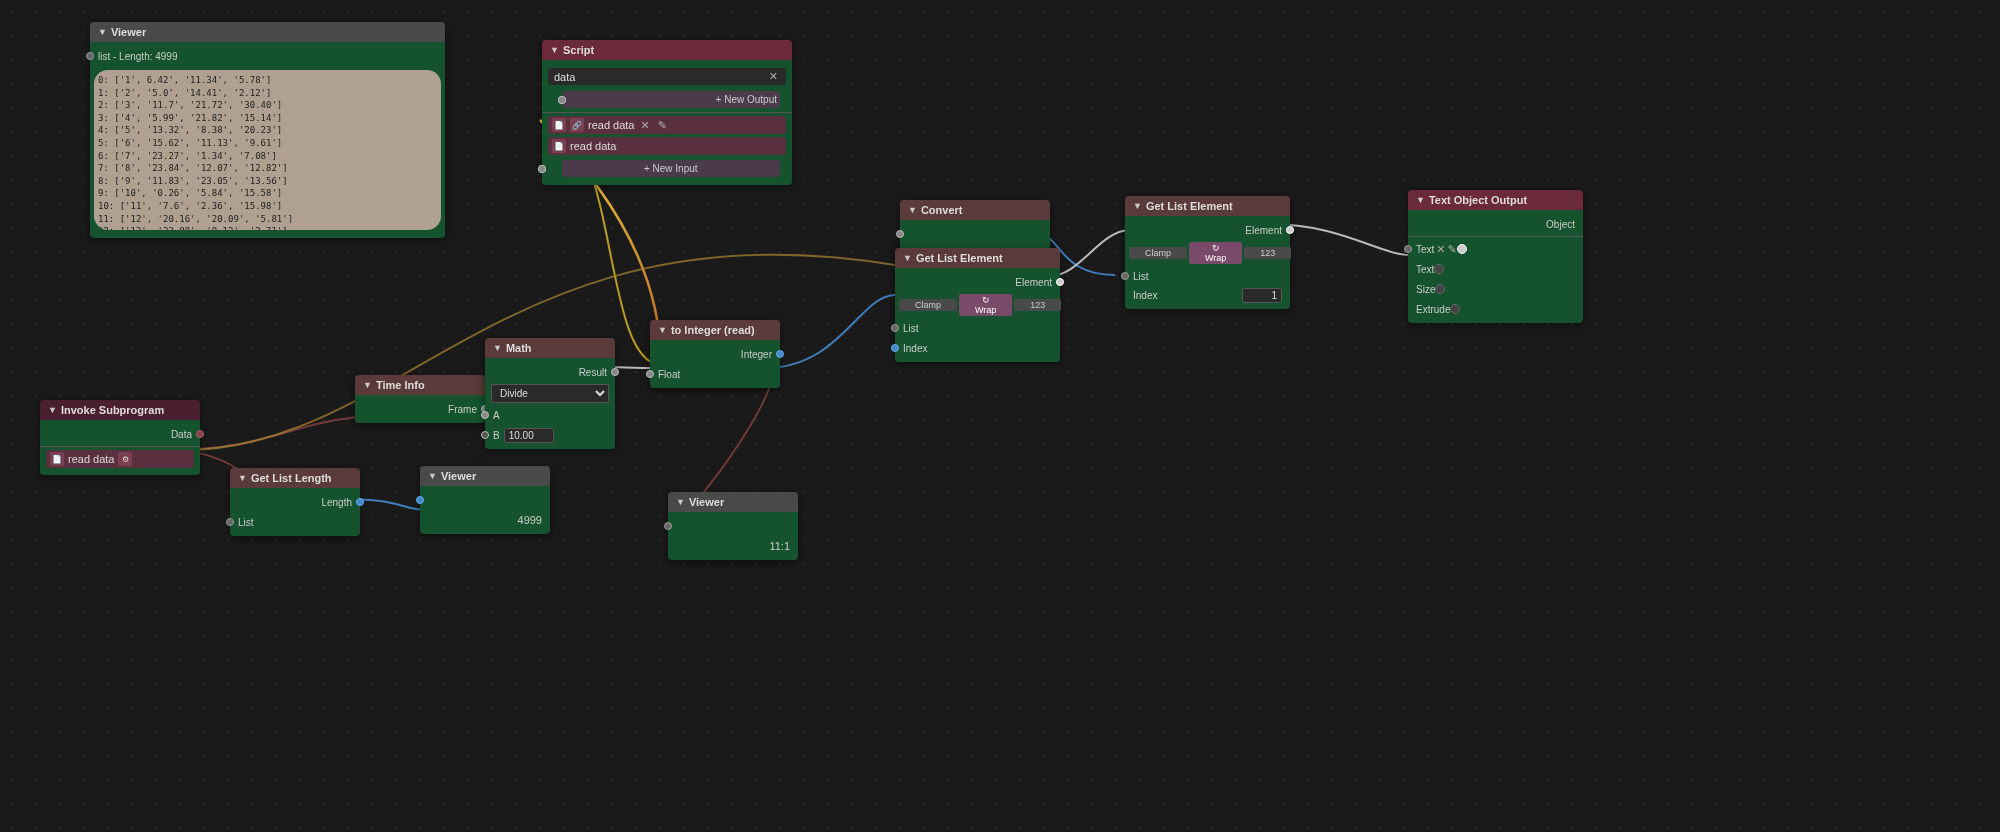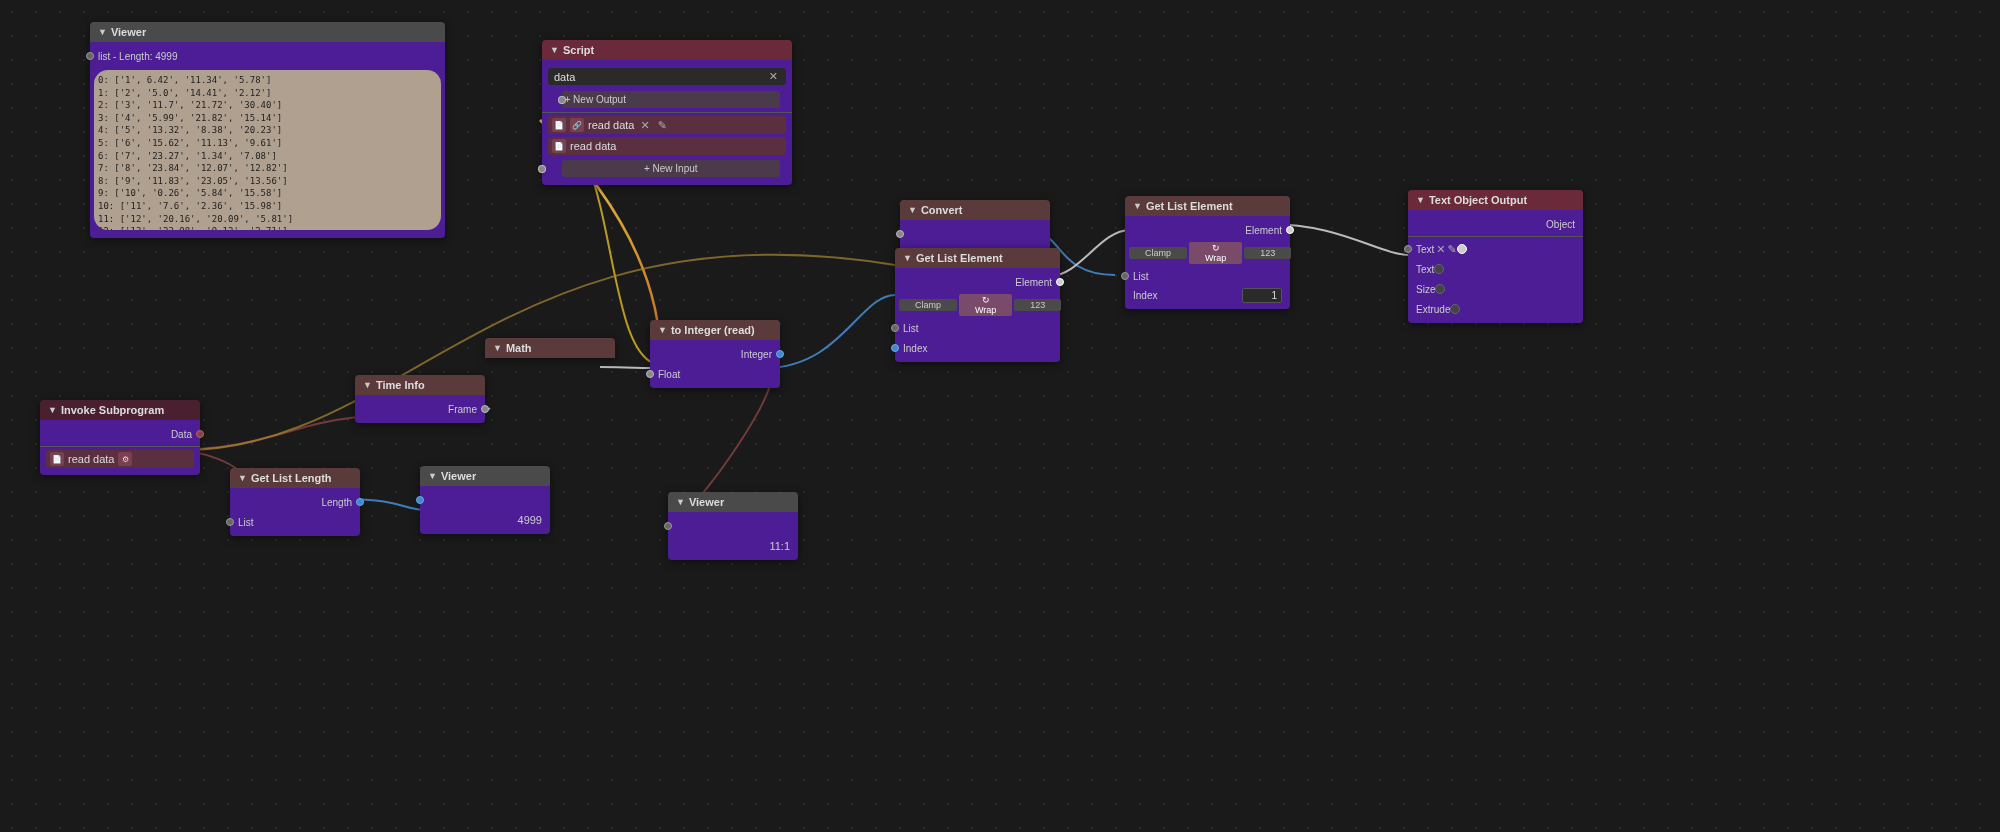--- a/index.html
+++ b/index.html
@@ -34,21 +34,21 @@
       gap: 4px;
       cursor: move;
     }
 
     .node-header .chevron {
       font-size: 9px;
       color: #ccc;
     }
 
     .node-body {
-      background: #4c1d95;
+      background: #14532d;
       border-radius: 0 0 4px 4px;
       padding: 4px 0;
     }
 
     
     .theme-script .node-header { background: #6b2a3a; }
     .theme-viewer .node-header { background: #4a4a4a; }
     .theme-invoke .node-header { background: #4a2030; }
     .theme-math .node-header { background: #5a3a3a; }
     .theme-time .node-header { background: #5a3a3a; }
@@ -356,21 +356,21 @@
     <span class="chevron">▼</span>
     <span>Script</span>
   </div>
   <div class="node-body">
     <div class="script-data-row">
       <input type="text" value="data" style="background: transparent; border: none; color: rgb(221, 221, 221); font-size: 11px; flex: 1 1 0%; outline: none;">
       <button class="btn-close">✕</button>
     </div>
     <div style="display:flex; align-items:center; margin:2px 6px;">
       <div class="port-dot right" style="right:-10px; position:relative; background:#888;"></div>
-      <button class="btn-add" style="width:100%; text-align:left; background:#4a3a4a; border:none; color:#ccc; padding:3px; border-radius:3px; cursor:pointer; font-size:10px;">+ New Output</button>
+      <button class="btn-add" style="width:100%; text-align:right; background:#4a3a4a; border:none; color:#ccc; padding:3px; border-radius:3px; cursor:pointer; font-size:10px;">+ New Output</button>
     </div>
     <div class="separator"></div>
     <div class="read-data-row">
       <div class="read-data-icon">📄</div>
       <div class="read-data-icon">🔗</div>
       <span>read data</span>
       <button class="btn-close">✕</button>
       <button class="btn-close">✎</button>
     </div>
     <div class="read-data-row">
@@ -414,20 +414,38 @@
       <div class="port-dot right" style="background:#888;"></div>
     </div>
   </div>
 </div>
 
 <div class="node theme-math" style="left:485px; top:338px; width:130px;">
   <div class="node-header">
     <span class="chevron">▼</span>
     <span>Math</span>
   </div>
+  <div class="node-body">
+    <div class="port-row right-align">
+      <span class="port-label">Result</span>
+      <div class="port-dot right" style="background:#888;"></div>
+    </div>
+    <select class="node-select">
+      <option>Divide</option>
+    </select>
+    <div class="port-row">
+      <div class="port-dot left" style="background:#888;"></div>
+      <span class="port-label">A</span>
+    </div>
+    <div class="port-row">
+      <div class="port-dot left" style="background:#555;"></div>
+      <span class="port-label">B</span>
+      <input class="node-input-field" type="text" value="10.00" style="margin-left: 4px; width: 50px;">
+    </div>
+  </div>
 </div>
 
 <div class="node theme-to-int" style="left:650px; top:320px; width:130px;">
   <div class="node-header">
     <span class="chevron">▼</span>
     <span>to Integer (read)</span>
   </div>
   <div class="node-body">
     <div class="port-row right-align">
       <span class="port-label">Integer</span>

